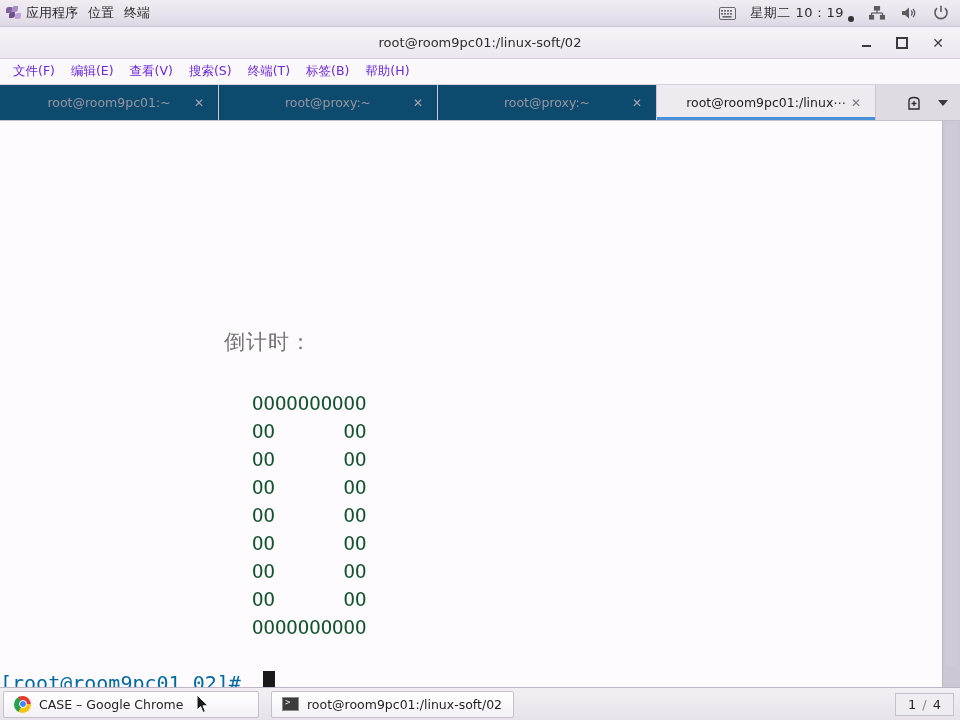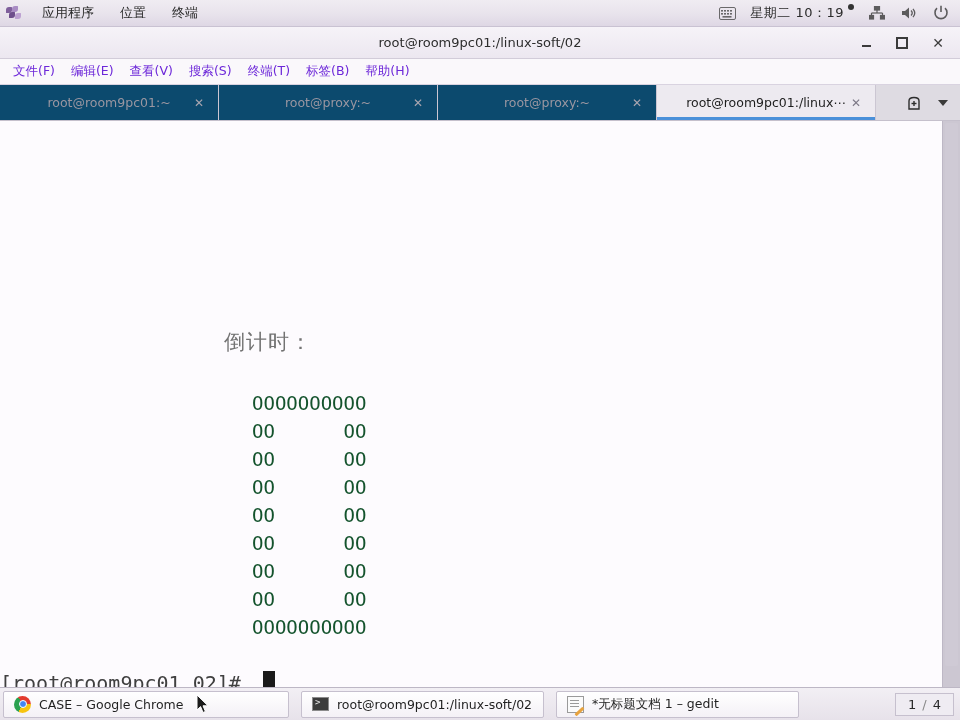--- a/index.html
+++ b/index.html
@@ -13,36 +13,36 @@
 
   
   .gnome-panel {
     position: absolute; top: 0; left: 0; width: 960px; height: 27px;
     background: linear-gradient(to bottom, #f0ecf2 0%, #e8e3ec 55%, #ded7e4 100%);
     border-bottom: 1px solid #c9c2d2;
     display: flex; align-items: center;
     font-size: 13px; color: #2b2b2b;
     z-index: 40;
   }
-  .panel-left { display: flex; align-items: center; gap: 16px; padding-left: 6px; }
+  .panel-left { display: flex; align-items: center; padding-left: 6px; }
   .panel-menu { padding: 2px 5px; cursor: default; white-space: nowrap; }
   .gnome-logo {
     width: 15px; height: 15px; position: relative; flex: 0 0 auto;
   }
   .gnome-logo i {
     position: absolute; background: #8b6ba8; border-radius: 50% 10% 50% 10%;
     width: 6px; height: 6px;
   }
   .gnome-logo i:nth-child(1){ left:0; top:1px; background:#7f5f9c; }
   .gnome-logo i:nth-child(2){ left:6px; top:0; background:#a98cc4; }
   .gnome-logo i:nth-child(3){ left:3px; top:6px; background:#6e4f8c; }
   .gnome-logo i:nth-child(4){ left:9px; top:7px; background:#bda2d2; }
 
   .panel-right {
-    margin-left: auto; display: flex; align-items: flex-start; gap: 14px;
+    margin-left: auto; display: flex; align-items: flex-end; gap: 14px;
     padding-right: 10px;
   }
   .panel-clock { font-size: 13px; letter-spacing: .5px; white-space: nowrap; }
   .panel-dot { width: 6px; height: 6px; border-radius: 50%; background: #333; display:inline-block; margin-left:4px; vertical-align: middle;}
   .tray-icon { width: 18px; height: 18px; display: inline-flex; align-items: center; justify-content: center; opacity: .8; }
   .tray-icon svg { display: block; }
 
   
   .bg-window-sliver {
     position: absolute; left: 262px; top: -10px; width: 436px; height: 15px;
@@ -143,21 +143,21 @@
     position: absolute; left: 252px; top: 268px;
     color: #14532d;
     font-family: "DejaVu Sans Mono", "Liberation Mono", monospace;
     font-size: 19px; line-height: 28px;
     white-space: pre;
     letter-spacing: 0px;
   }
   .prompt-line {
     position: absolute; left: 0px; top: 548px;
     font-family: "DejaVu Sans Mono", "Liberation Mono", monospace;
-    font-size: 20px; color: #404040; white-space: pre;
+    font-size: 20px; color: #0369a1; white-space: pre;
     display: flex; align-items: center;
   }
   .cursor-block {
     display: inline-block; width: 12px; height: 24px; background: #1a1a1a;
     margin-left: 10px; vertical-align: middle;
   }
 
   
   .taskbar {
     position: absolute; left: 0; bottom: 0; width: 960px; height: 33px;
@@ -166,21 +166,21 @@
     display: flex; align-items: center; z-index: 50;
     font-size: 12.5px; color: #1f1f1f;
   }
   .task-item {
     height: 27px; display: flex; align-items: center; gap: 8px;
     padding: 0 10px; margin: 0 2px;
     background: linear-gradient(to bottom, #ffffff 0%, #f4f1f6 100%);
     border: 1px solid #c6c0ce; border-radius: 2px;
     position: relative;
   }
-  .task-item.w1 { width: 286px; margin-left: 3px; }
+  .task-item.w1 { width: 256px; margin-left: 3px; }
   .task-item.w2 { width: 243px; margin-left: 10px;}
   .task-item.w3 { width: 243px; margin-left: 10px;}
   .task-label { overflow:hidden; white-space:nowrap; text-overflow:ellipsis; }
   .workspace {
     margin-left: auto; margin-right: 6px;
     border: 1px solid #c6c0ce; background: #efecf2;
     padding: 3px 12px; font-size: 13px; color: #2a2a2a;
     display:flex; gap:6px; align-items:center;
   }
   .ws-sep { color:#888; }
@@ -348,24 +348,20 @@
       <span class="chrome-icon">
           <span class="r"></span>
           <span class="c"></span>
         </span>
       <span class="task-label">CASE – Google Chrome</span>
     </div>
     <div class="task-item w2">
       <span class="term-icon"></span>
       <span class="task-label">root@room9pc01:/linux-soft/02</span>
     </div>
-    <div class="task-item w3">
-      <span class="gedit-icon"></span>
-      <span class="task-label">*无标题文档 1 – gedit</span>
-    </div>
     <div class="workspace">
       <span>1</span>
       <span class="ws-sep">/</span>
       <span>4</span>
     </div>
   </div>
 
   <svg class="mouse-cursor" width="14" height="20" viewBox="0 0 14 20">
     <path d="M1 1 L1 16 L4.6 12.6 L7 18.5 L9.4 17.4 L7 11.8 L12 11.8 Z" fill="#1a1a1a" stroke="#ffffff" stroke-width="1"></path>
   </svg>

